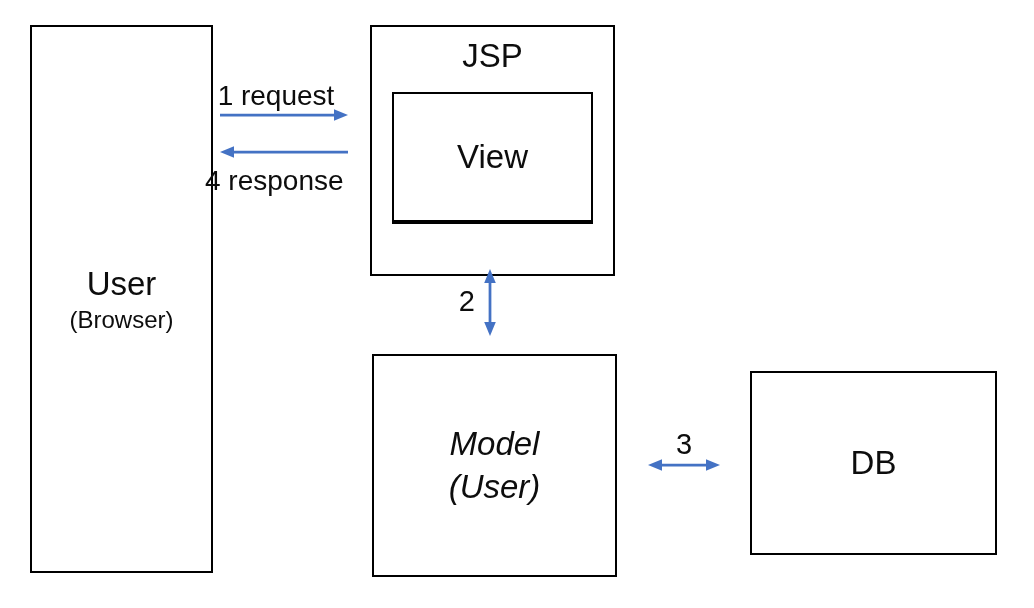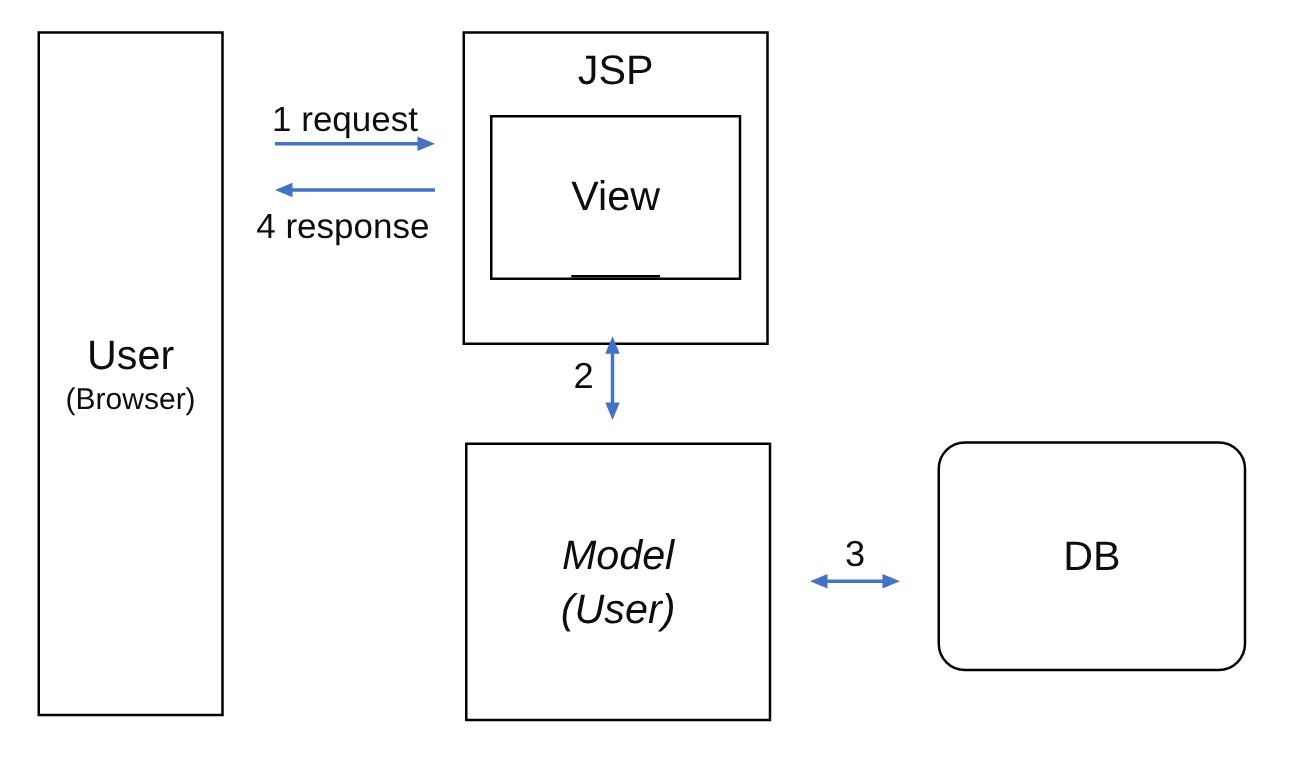--- a/index.html
+++ b/index.html
@@ -42,21 +42,21 @@
     color: var(--text);
     white-space: nowrap;
   }
   .node-sublabel {
     font-size: 24px;
     line-height: 1.28;
     color: var(--text);
     white-space: nowrap;
   }
   
-  .user-box   { left: 30px;  top: 25px;  width: 149px; height: 548px; }
+  .user-box   { left: 30px;  top: 25px;  width: 183px; height: 548px; }
   
   .jsp-box    { left: 370px; top: 25px;  width: 245px; height: 251px; }
   .jsp-title {
     position: absolute;
     top: 10px;
     left: 0;
     width: 100%;
     text-align: center;
     font-size: 33px;
     color: var(--text);
@@ -64,35 +64,34 @@
   .mvc-box {
     position: absolute;
     left: 20px;
     top: 65px;
     width: 201px;
     height: 132px;
     border: 2px solid var(--border);
     box-sizing: border-box;
     display: flex;
     flex-direction: column;
-    align-items: center;
   }
   .mvc-cell {
     flex: 1;
     display: flex;
     align-items: center;
     justify-content: center;
     font-size: 33px;
     color: var(--text);
   }
   .mvc-cell.view { border-bottom: 2px solid var(--border); }
   
   .model-box  { left: 372px; top: 354px; width: 245px; height: 223px; font-style: italic; }
   
-  .db-box     { left: 750px; top: 353px; width: 247px; height: 184px; border-radius: 22px; }
+  .db-box     { left: 750px; top: 371px; width: 247px; height: 184px; }
 
   .edge-label {
     position: absolute;
     color: var(--text);
     white-space: nowrap;
   }
   .edge-label.msg { font-size: 28px; }
   .edge-label.num { font-size: 29px; }
   .request-label  { left: 196px; top: 80px;  width: 160px; text-align: center; }
   .response-label { left: 205px; top: 165px; width: 160px; text-align: left; }

